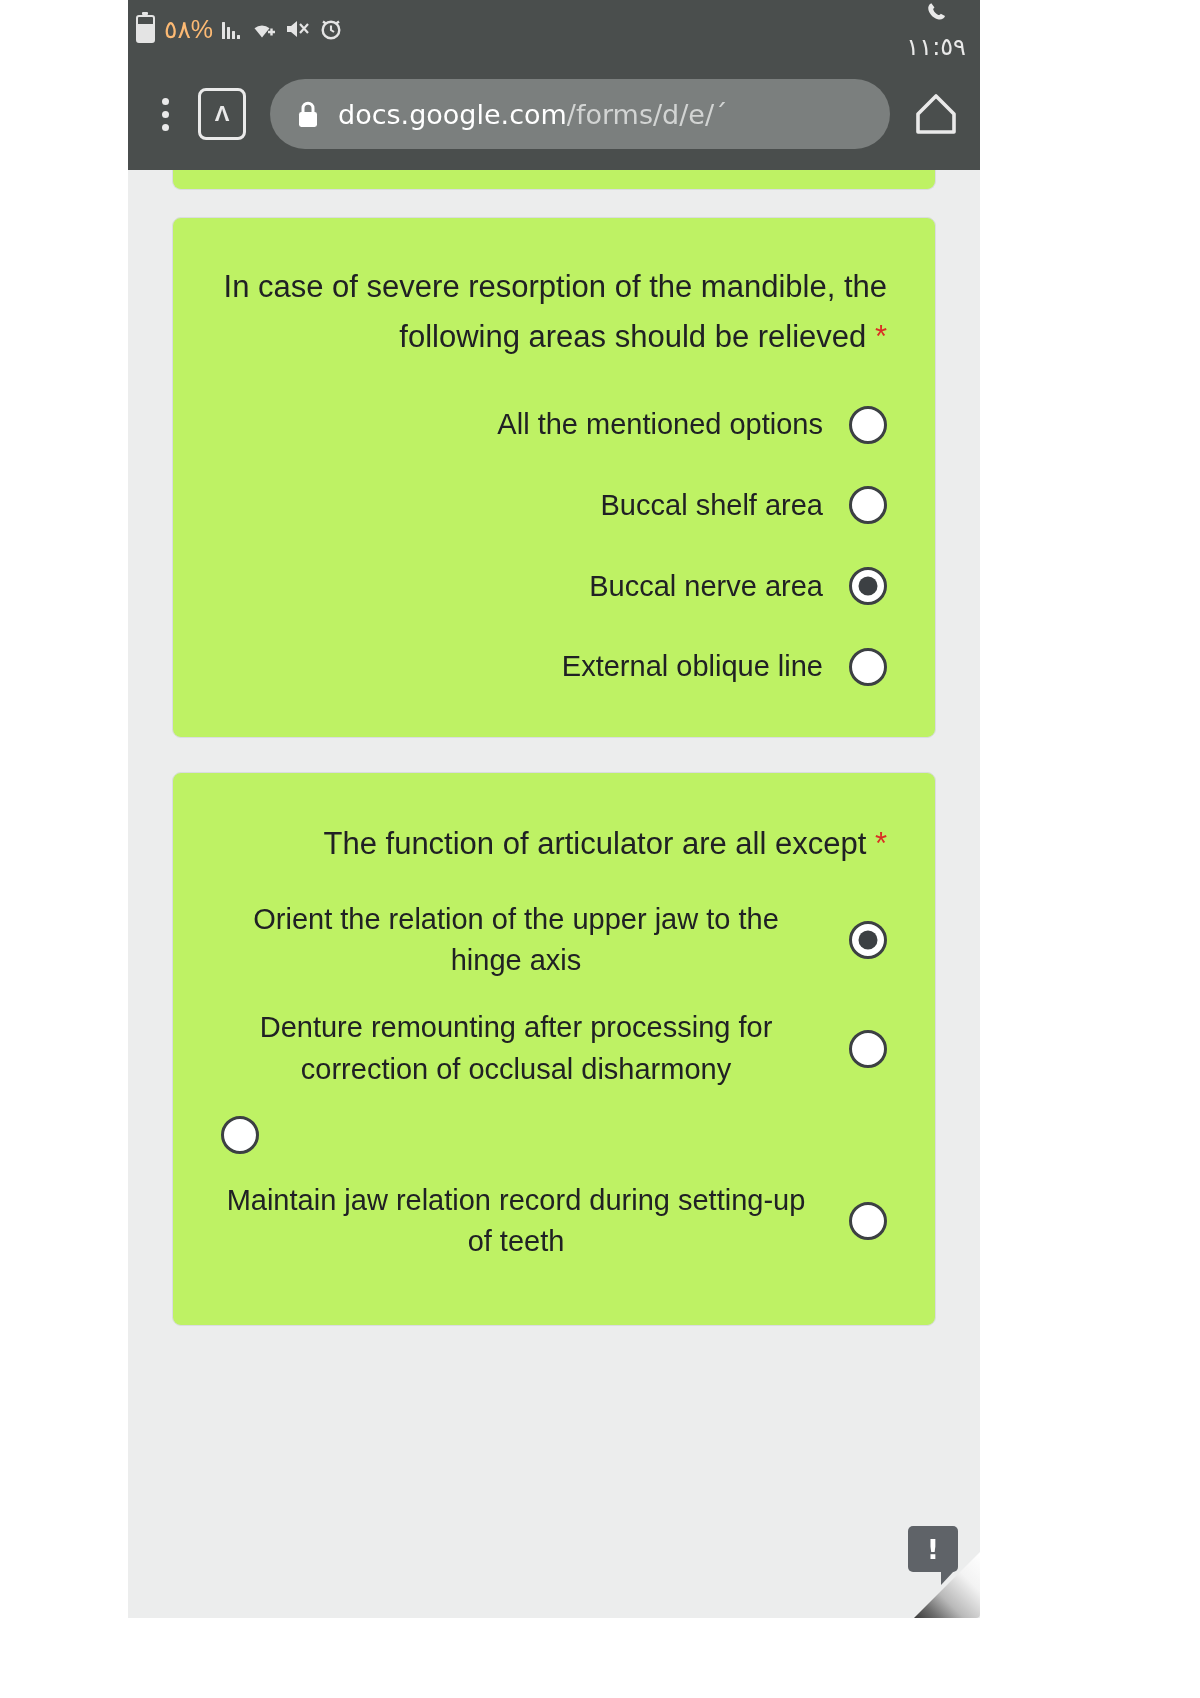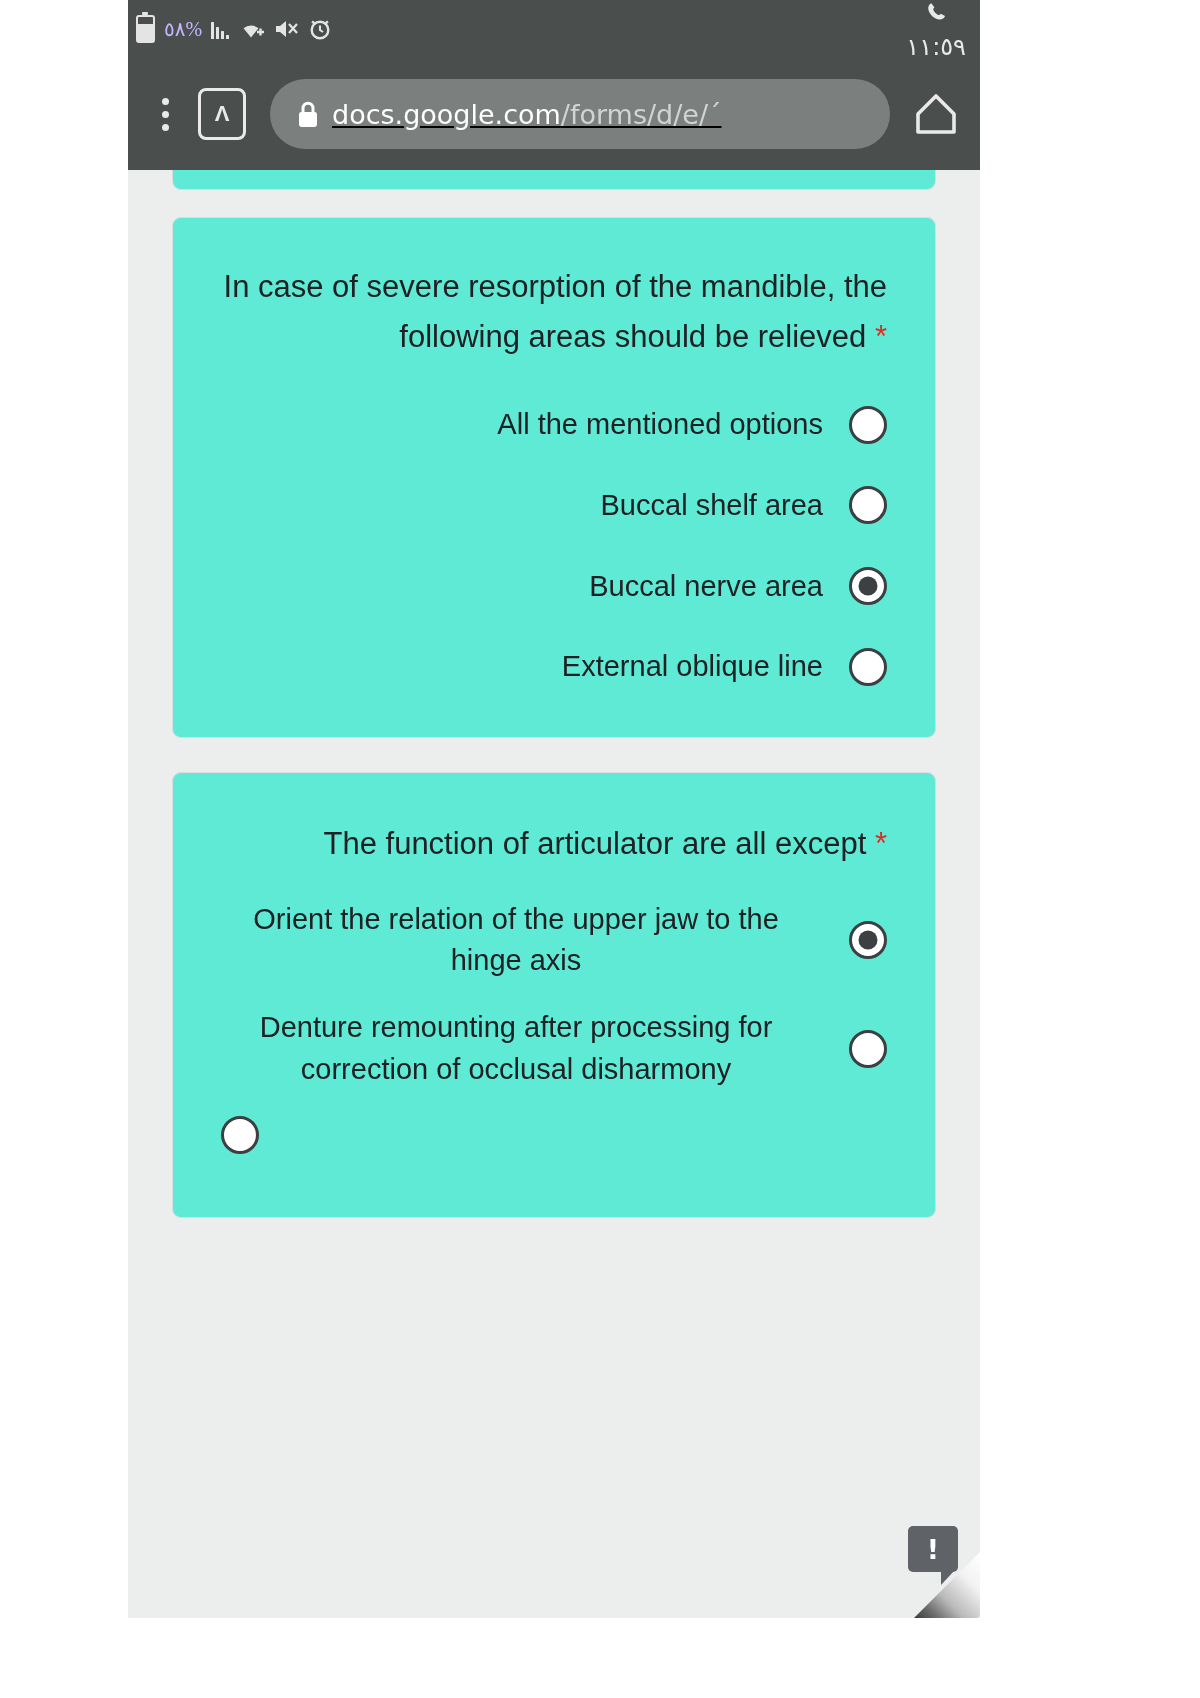--- a/index.html
+++ b/index.html
@@ -68,24 +68,24 @@
   }
   .battery-ico::before {
     content: "";
     position: absolute;
     top: -5px; left: 3.5px;
     width: 6px; height: 3px;
     background: #e4e4e4;
     border-radius: 1px;
   }
   .pct-txt {
-    font-size: 20px;
+    font-size: 25px;
     letter-spacing: 0px;
-    color: #c4b5fd;
-    font-family: Liberation Serif, serif;
+    color: #fdba74;
+    font-family: Liberation Sans, sans-serif;
   }
   .sig-ico {
     display: inline-flex;
     align-items: flex-end;
     gap: 2px;
     height: 20px;
   }
   .sig-ico i { display: block; width: 3px; background: #e4e4e4; border-radius: .5px; }
   .sig-ico i:nth-child(1) { height: 17px; }
   .sig-ico i:nth-child(2) { height: 12px; }
@@ -133,45 +133,44 @@
   }
   .urlpill {
     flex: 1 1 auto;
     height: 70px;
     background: #7b7f7e;
     border-radius: 38px;
     display: flex;
     align-items: center;
     padding: 0 26px;
     box-sizing: border-box;
-    gap: 12px;
+    gap: 18px;
     margin: 0 6px;
     overflow: hidden;
-    text-decoration: underline;
   }
   .lock-ico { flex: 0 0 auto; line-height: 0; }
   .urltext {
     font-size: 27px;
     color: #ffffff;
     white-space: nowrap;
     font-family: "DejaVu Sans", sans-serif;
   }
   .urltext .dim { color: #d2d4d3; }
   .homebtn { flex: 0 0 auto; line-height: 0; }
 
   
   .formbody {
     position: relative;
     background: #eceded;
     padding: 0 44px;
     box-sizing: border-box;
     height: 1448px;
   }
   .card {
-    background: #5eead4;
+    background: #bef264;
     border: 1px solid #dadce0;
     border-radius: 9px;
     box-sizing: border-box;
   }
   .card-top-stub {
     height: 20px;
     margin-bottom: 27px;
     border-radius: 0 0 9px 9px;
     border-top: none;
   }
@@ -410,20 +409,24 @@
             <span class="optlabel-ltr">Orient the relation of the upper jaw to the hinge axis</span>
             <span class="radio checked"></span>
           </div>
           <div class="optrow-ltr">
             <span class="optlabel-ltr">Denture remounting after processing for correction of occlusal disharmony</span>
             <span class="radio"></span>
           </div>
           <div class="optrow-ltr">
             <span class="radio"></span>
           </div>
+          <div class="optrow-ltr">
+            <span class="optlabel-ltr">Maintain jaw relation record during setting-up of teeth</span>
+            <span class="radio"></span>
+          </div>
         </div>
       </div>
 
       <div class="feedback-fab">
         <span class="fab-bang">!</span>
       </div>
 
     </div>
 
     <div class="curl"></div>

